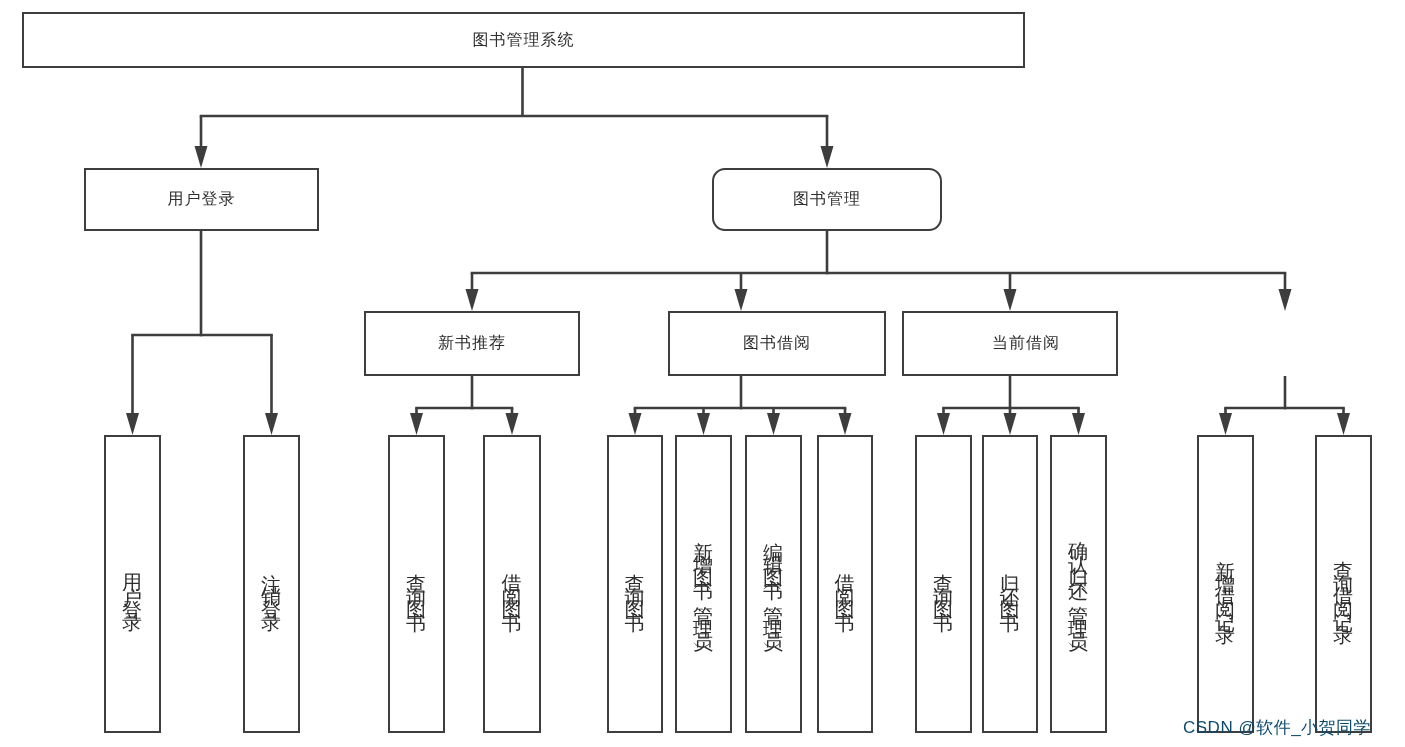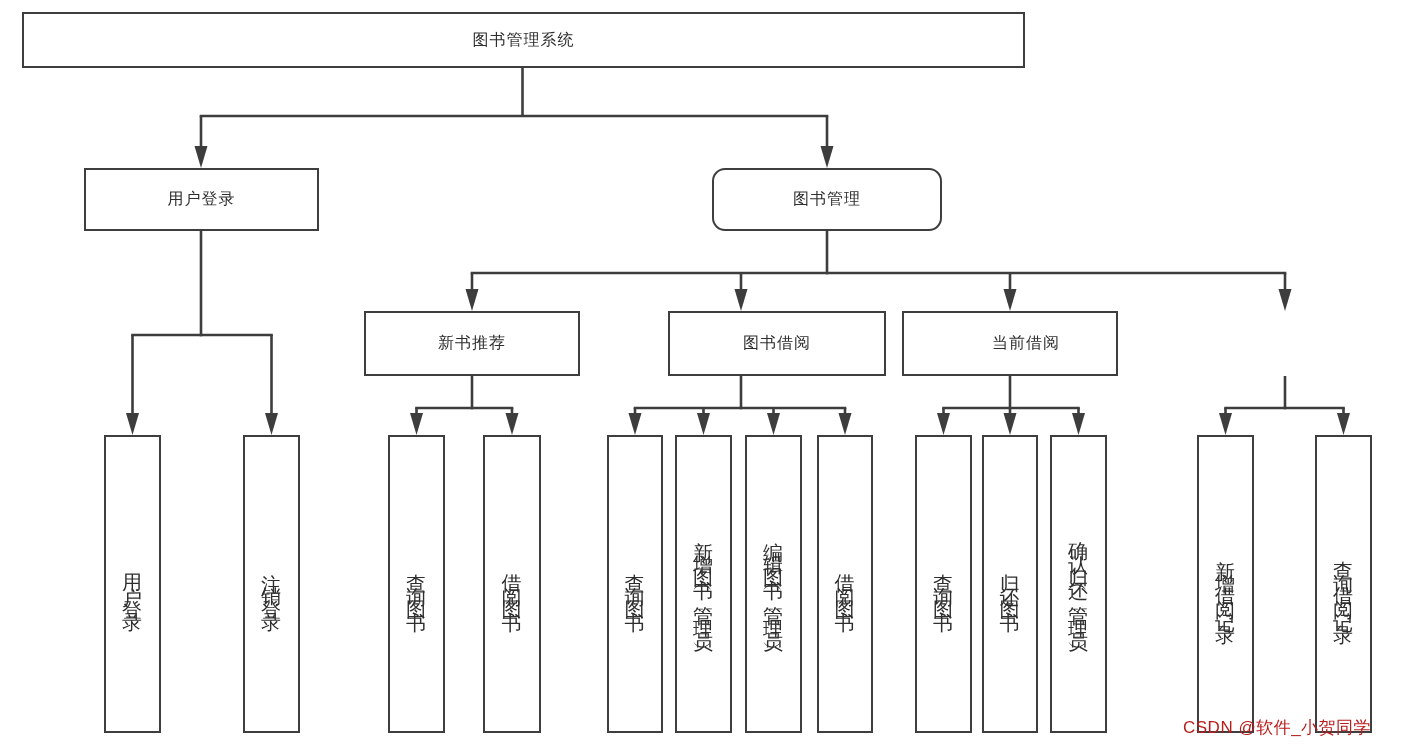--- a/index.html
+++ b/index.html
@@ -14,21 +14,21 @@
     position:absolute;box-sizing:border-box;background:#ffffff;
     border:2.5px solid #3e3e3e;display:flex;align-items:center;justify-content:center;
     color:#2e2e2e;z-index:2;
   }
   .hlabel{font-size:16px;letter-spacing:1px;white-space:nowrap;}
   .vcol .vtext{
     writing-mode:vertical-rl;text-orientation:mixed;
     font-size:20px;letter-spacing:13px;line-height:1;white-space:nowrap;
   }
   .watermark{
-    position:absolute;z-index:5;font-size:17px;color:#b91c1c;
+    position:absolute;z-index:5;font-size:17px;color:#0c4a6e;
     letter-spacing:0.5px;white-space:nowrap;
   }
 </style>
 </head>
 <body>
 
 <div class="stage">
 
   <svg class="wires" width="1405" height="747" viewBox="0 0 1405 747">
     <g stroke="#3d3d3d" stroke-width="2.6" fill="none">

